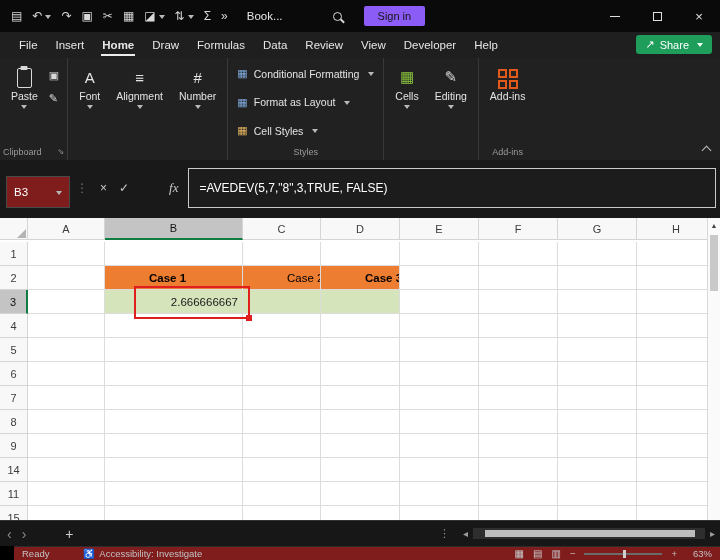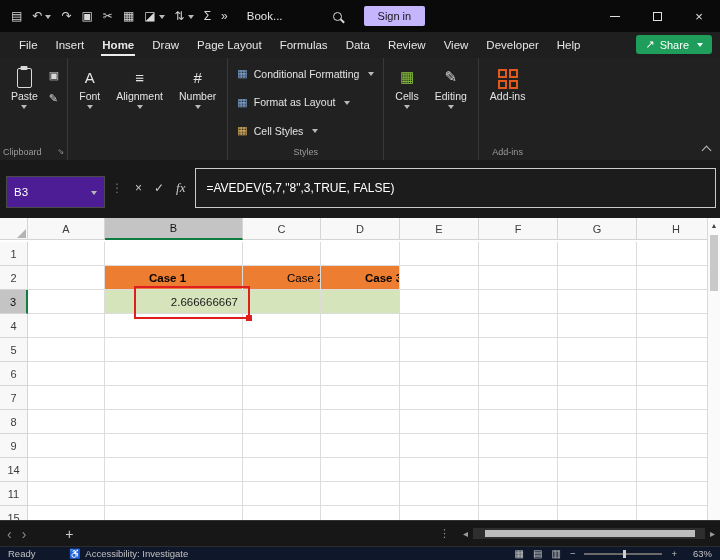--- a/index.html
+++ b/index.html
@@ -9,21 +9,21 @@
 
   
   .titlebar { height:32px; background:#0a0a0a; display:flex; align-items:center; color:#dcdcdc; flex:0 0 auto; }
   .qat { display:flex; align-items:center; padding-left:6px; }
   .qat-btn { display:inline-flex; align-items:center; padding:0 5px; font-size:12px; color:#d8d8d8; cursor:default; height:24px; }
   .chv { display:inline-block; width:0; height:0; border:3px solid transparent; border-top:4px solid #b9b9b9; margin-left:3px; margin-top:4px; }
   .book-name { font-size:11.5px; color:#e6e6e6; margin-left:14px; }
   .search-btn { margin-left:44px; display:flex; align-items:center; padding:0 6px; }
   .search-glyph { position:relative; width:9px; height:9px; border:1.5px solid #dadada; border-radius:50%; display:inline-block; }
   .search-glyph::after { content:""; position:absolute; width:5px; height:1.5px; background:#dadada; transform:rotate(45deg); right:-4px; bottom:-2px; }
-  .signin-btn { margin-left:16px; background:#c4b5fd; color:#161616; font-size:11px; padding:4px 14px; border-radius:2px; }
+  .signin-btn { margin-left:16px; background:#8b5cf6; color:#161616; font-size:11px; padding:4px 14px; border-radius:2px; }
   .win-controls { margin-left:auto; display:flex; height:100%; }
   .win-btn { width:42px; display:flex; align-items:center; justify-content:center; color:#e0e0e0; font-size:13px; }
   .min-glyph { width:10px; height:1px; background:#e0e0e0; }
   .max-glyph { width:9px; height:9px; border:1px solid #e0e0e0; }
 
   
   .menubar { height:26px; background:#1f1f1f; display:flex; align-items:center; color:#e6e6e6; position:relative; flex:0 0 auto; padding-left:10px; }
   .menu-tab { font-size:11.5px; padding:5px 9px; position:relative; white-space:nowrap; }
   .menu-tab.active { font-weight:bold; }
   .menu-tab.active::after { content:""; position:absolute; left:8px; right:8px; bottom:0; height:2px; background:#ececec; }
@@ -45,25 +45,25 @@
   .csm { font-size:11px; color:#d8d8d8; }
   .styles-col { display:flex; flex-direction:column; justify-content:space-between; padding:4px 2px; height:100%; }
   .style-row { display:flex; align-items:center; gap:6px; font-size:10.5px; padding:2px 4px; white-space:nowrap; }
   .sic { font-size:11px; }
   .addins-ic { display:grid; grid-template-columns:9px 9px; grid-template-rows:9px 9px; gap:2px; margin-top:3px; }
   .addins-ic i { border:2px solid #E25A1B; display:block; }
   .collapse-ribbon { position:absolute; right:10px; bottom:6px; width:7px; height:7px; border-left:1.5px solid #bdbdbd; border-top:1.5px solid #bdbdbd; transform:rotate(45deg); }
 
   
   .fbar { height:58px; background:#191919; display:flex; align-items:center; padding:8px 4px 10px 6px; flex:0 0 auto; }
-  .namebox { width:99px; align-self:stretch; background:#4c1d95; border:1px solid #4a4a4a; display:flex; align-items:center; padding:0 7px; font-size:11.5px; color:#fff;margin-top:8px; }
+  .namebox { width:64px; align-self:stretch; background:#7f1d1d; border:1px solid #4a4a4a; display:flex; align-items:center; padding:0 7px; font-size:11.5px; color:#fff;margin-top:8px; }
   .namebox .nb-text { flex:1; }
   .fsep { color:#7a7a7a; font-size:12px; padding:0 6px; }
   .fbtn { color:#c9c9c9; font-size:12px; padding:0 6px; }
-  .fx { font-style:italic; font-family:"Liberation Serif", serif; font-size:13px; }
+  .fx { font-style:italic; font-family:"Liberation Serif", serif; font-size:13px;margin-left:28px; }
   .finput { flex:1; align-self:stretch; border:1px solid #c9c9c9; background:#1c1c1c; color:#fff; display:flex; align-items:center; padding:0 10px; font-size:12px; margin-left:4px; }
 
   
   .grid-wrap { height:302px; background:#fff; position:relative; overflow:hidden; flex:0 0 auto; }
   .grid { display:grid; grid-auto-rows:24px; width:716px; }
   .gh { background:#f8f8f8; border-right:1px solid #d5d5d5; border-bottom:1px solid #d5d5d5; display:flex; align-items:center; justify-content:center; font-size:11px; color:#3c3c3c; position:relative; }
   .grid > .gh:nth-child(-n+9) { height:22px; }
   .gh.sel { background:#c4c4c4; color:#111; }
   .ch.sel { border-bottom:2px solid var(--accent-green,#107C41); }
   .rh.sel { border-right:2px solid var(--accent-green,#107C41); }
@@ -86,21 +86,21 @@
   .sheet-tab { display:flex; align-items:center; padding:0 16px; font-size:11px; color:#dedede; }
   .sheet-tab.active { background:#ffffff; color:#111; font-weight:bold; border-bottom:3px solid var(--tab-underline,#1F7244); }
   .add-sheet { display:flex; align-items:center; padding:0 14px; font-size:14px; color:#cfcfcf; margin-left:18px; }
   .hzone { margin-left:auto; display:flex; align-items:center; gap:5px; padding-right:5px; }
   .kebab { font-size:11px; color:#9c9c9c; padding:0 8px; }
   .harrow { font-size:10px; color:#9c9c9c; }
   .htrack { width:232px; height:11px; background:#2e2e2e; position:relative; }
   .hthumb { position:absolute; left:12px; right:10px; top:2px; bottom:2px; background:#bdbdbd; }
 
   
-  .statusbar { height:14px; background:#0f172a; border-top:1px solid #2c2c2c; display:flex; align-items:center; font-size:9.5px; color:#c2c2c2; padding:0 8px; gap:8px; overflow:hidden; flex:0 0 auto; }
+  .statusbar { height:14px; background:#7f1d1d; border-top:1px solid #2c2c2c; display:flex; align-items:center; font-size:9.5px; color:#c2c2c2; padding:0 8px; gap:8px; overflow:hidden; flex:0 0 auto;margin-left:14px; }
   .acc { display:flex; align-items:center; gap:4px; margin-left:26px; }
   .sb-right { margin-left:auto; display:flex; align-items:center; gap:9px; }
   .viewic { font-size:10px; color:#c9c9c9; }
   .zoom-track { width:78px; height:2px; background:#6a6a6a; position:relative; }
   .zoom-knob { position:absolute; left:50%; top:-3px; width:3px; height:8px; background:#cfcfcf; }
   .zoomv { min-width:26px; text-align:right; }
 </style>
 </head>
 <body>
 
@@ -134,21 +134,20 @@
       <span class="win-btn">×</span>
     </div>
   </div>
 
   <div class="menubar">
     <div style="display:flex">
         <div class="menu-tab">File</div>
         <div class="menu-tab">Insert</div>
         <div class="menu-tab active">Home</div>
         <div class="menu-tab">Draw</div>
-        <div class="menu-tab">Page Layout</div>
         <div class="menu-tab">Formulas</div>
         <div class="menu-tab">Data</div>
         <div class="menu-tab">Review</div>
         <div class="menu-tab">View</div>
         <div class="menu-tab">Developer</div>
         <div class="menu-tab">Help</div>
       </div>
     <span class="share-btn">
       <span>↗</span>
       <span>Share</span>

